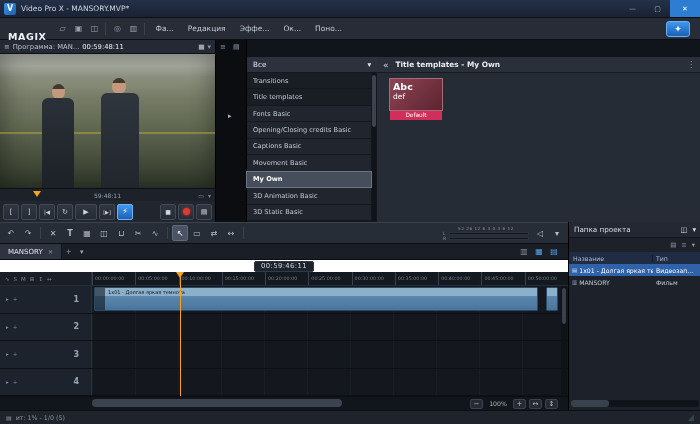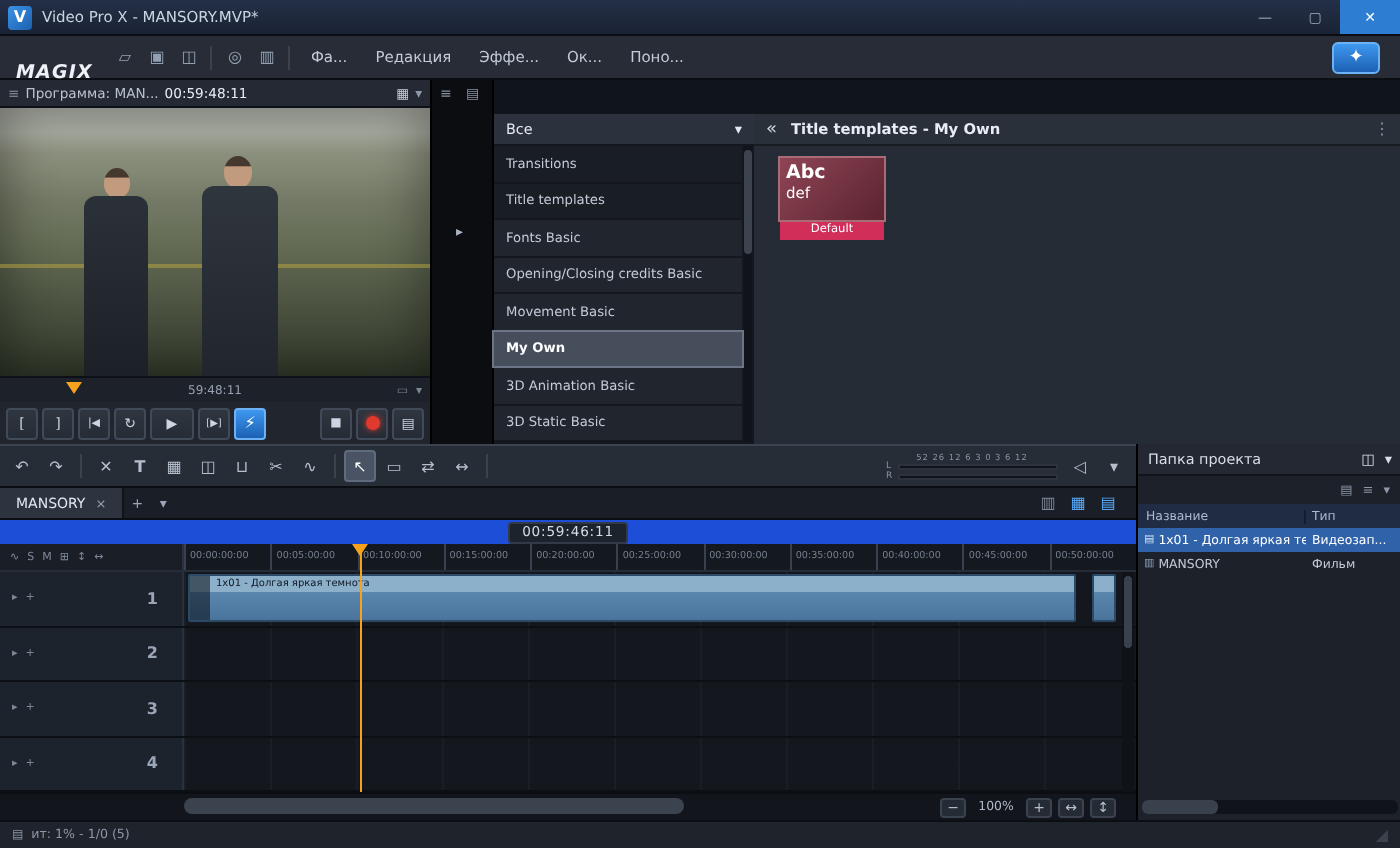--- a/index.html
+++ b/index.html
@@ -17,21 +17,21 @@
            display:flex;align-items:center;justify-content:center;margin:0 5px 0 4px}
   .title-text{font-size:7.5px;color:#cdd5e2}
   .win-controls{margin-left:auto;display:flex;height:100%}
   .winbtn{width:25px;height:100%;display:flex;align-items:center;justify-content:center;
           font-size:7px;color:#9fb0c4}
   .winbtn.close{background:#2d7dd2;color:#fff;width:30px}
 
   
   .menubar{left:0;top:18px;width:700px;height:22px;background:#272c36;display:flex;
            align-items:center;border-bottom:1px solid #0b0e13;padding:0 4px}
-  .brand{font-size:9.5px;font-weight:bold;color:#eef2f7;letter-spacing:.6px;margin:16px 8px 0 4px;font-style:italic}
+  .brand{font-size:9.5px;font-weight:bold;color:#eef2f7;letter-spacing:.6px;margin:16px 8px 0 4px;}
   .mbtn{width:16px;height:16px;display:flex;align-items:center;justify-content:center;
         color:#93a0b2;font-size:8px;border-radius:2px}
   .mitem{padding:0 7px;font-size:7.5px;color:#c3cbd8;height:100%;display:flex;align-items:center}
   .sep{width:1px;height:12px;background:#3a424e;margin:0 3px}
   .wandbtn{margin-left:auto;margin-right:6px;width:24px;height:16px;border-radius:3px;
            background:linear-gradient(#3f97ef,#1b61b4);border:1px solid #6db2f5;
            color:#fff;font-size:9px;display:flex;align-items:center;justify-content:center}
 
   
   .preview{left:0;top:40px;width:215px;height:182px;background:#171b22}
@@ -122,21 +122,21 @@
   .ptabrow{left:0;top:244px;width:568px;height:16px;background:#1a1f27;display:flex;align-items:center;
            border-bottom:1px solid #0b0e13}
   .ptab{height:100%;background:#2d3440;display:flex;align-items:center;gap:5px;padding:0 8px;
         font-size:7px;color:#e2e8f0;border-right:1px solid #10141a}
   .ptab .x{color:#97a1b1;font-size:6.5px}
   .smallbtn{width:13px;height:12px;display:flex;align-items:center;justify-content:center;
             color:#9aa5b6;font-size:7px}
   .viewbtns{margin-left:auto;display:flex;gap:3px;margin-right:8px}
   .vbtn{width:12px;height:12px;display:flex;align-items:center;justify-content:center;font-size:8px;color:#7e8898}
   .vbtn.on{color:#55a7f6}
-  .tcrow{left:0;top:260px;width:568px;height:12px;background:#1d4ed8;display:flex;align-items:center;
+  .tcrow{left:0;top:260px;width:568px;height:12px;background:#ffffff;display:flex;align-items:center;
          justify-content:center}
   .tcbox{background:#1d232d;border:1px solid #323a47;border-radius:2px;padding:0 6px;height:11px;
          display:flex;align-items:center;font-size:6.8px;color:#d5dce6;letter-spacing:.4px}
   .ruler{left:0;top:272px;width:568px;height:14px;background:#14181f;border-bottom:1px solid #262d38;display:flex}
   .rgutter{width:92px;height:100%;background:#1a1f27;border-right:1px solid #2b313c;display:flex;
            align-items:center;gap:4px;padding-left:5px;font-size:5.5px;color:#7e8898}
   .rlabels{flex:1;display:flex}
   .rlabel{flex:1;font-size:4.8px;color:#76markdown;color:#76808f;border-left:1px solid #39414e;
           padding-left:2px;line-height:14px;white-space:nowrap;overflow:hidden}
   .tracks{left:0;top:286px;width:568px;height:110px;display:flex;flex-direction:column;background:#101318}
@@ -254,20 +254,21 @@
   <div class="abs cats">
     <div class="filter">
       <span>Все</span>
       <span>▾</span>
     </div>
     <div class="cat-list">
       <div class="cat group">Transitions</div>
       <div class="cat group">Title templates</div>
       <div class="cat">Fonts Basic</div>
       <div class="cat">Opening/Closing credits Basic</div>
+      <div class="cat">Captions Basic</div>
       <div class="cat">Movement Basic</div>
       <div class="cat selected">My Own</div>
       <div class="cat">3D Animation Basic</div>
       <div class="cat">3D Static Basic</div>
     </div>
     <div class="cat-scroll"></div>
     <div class="cat-thumb"></div>
   </div>
 
   <div class="abs pool-content">

